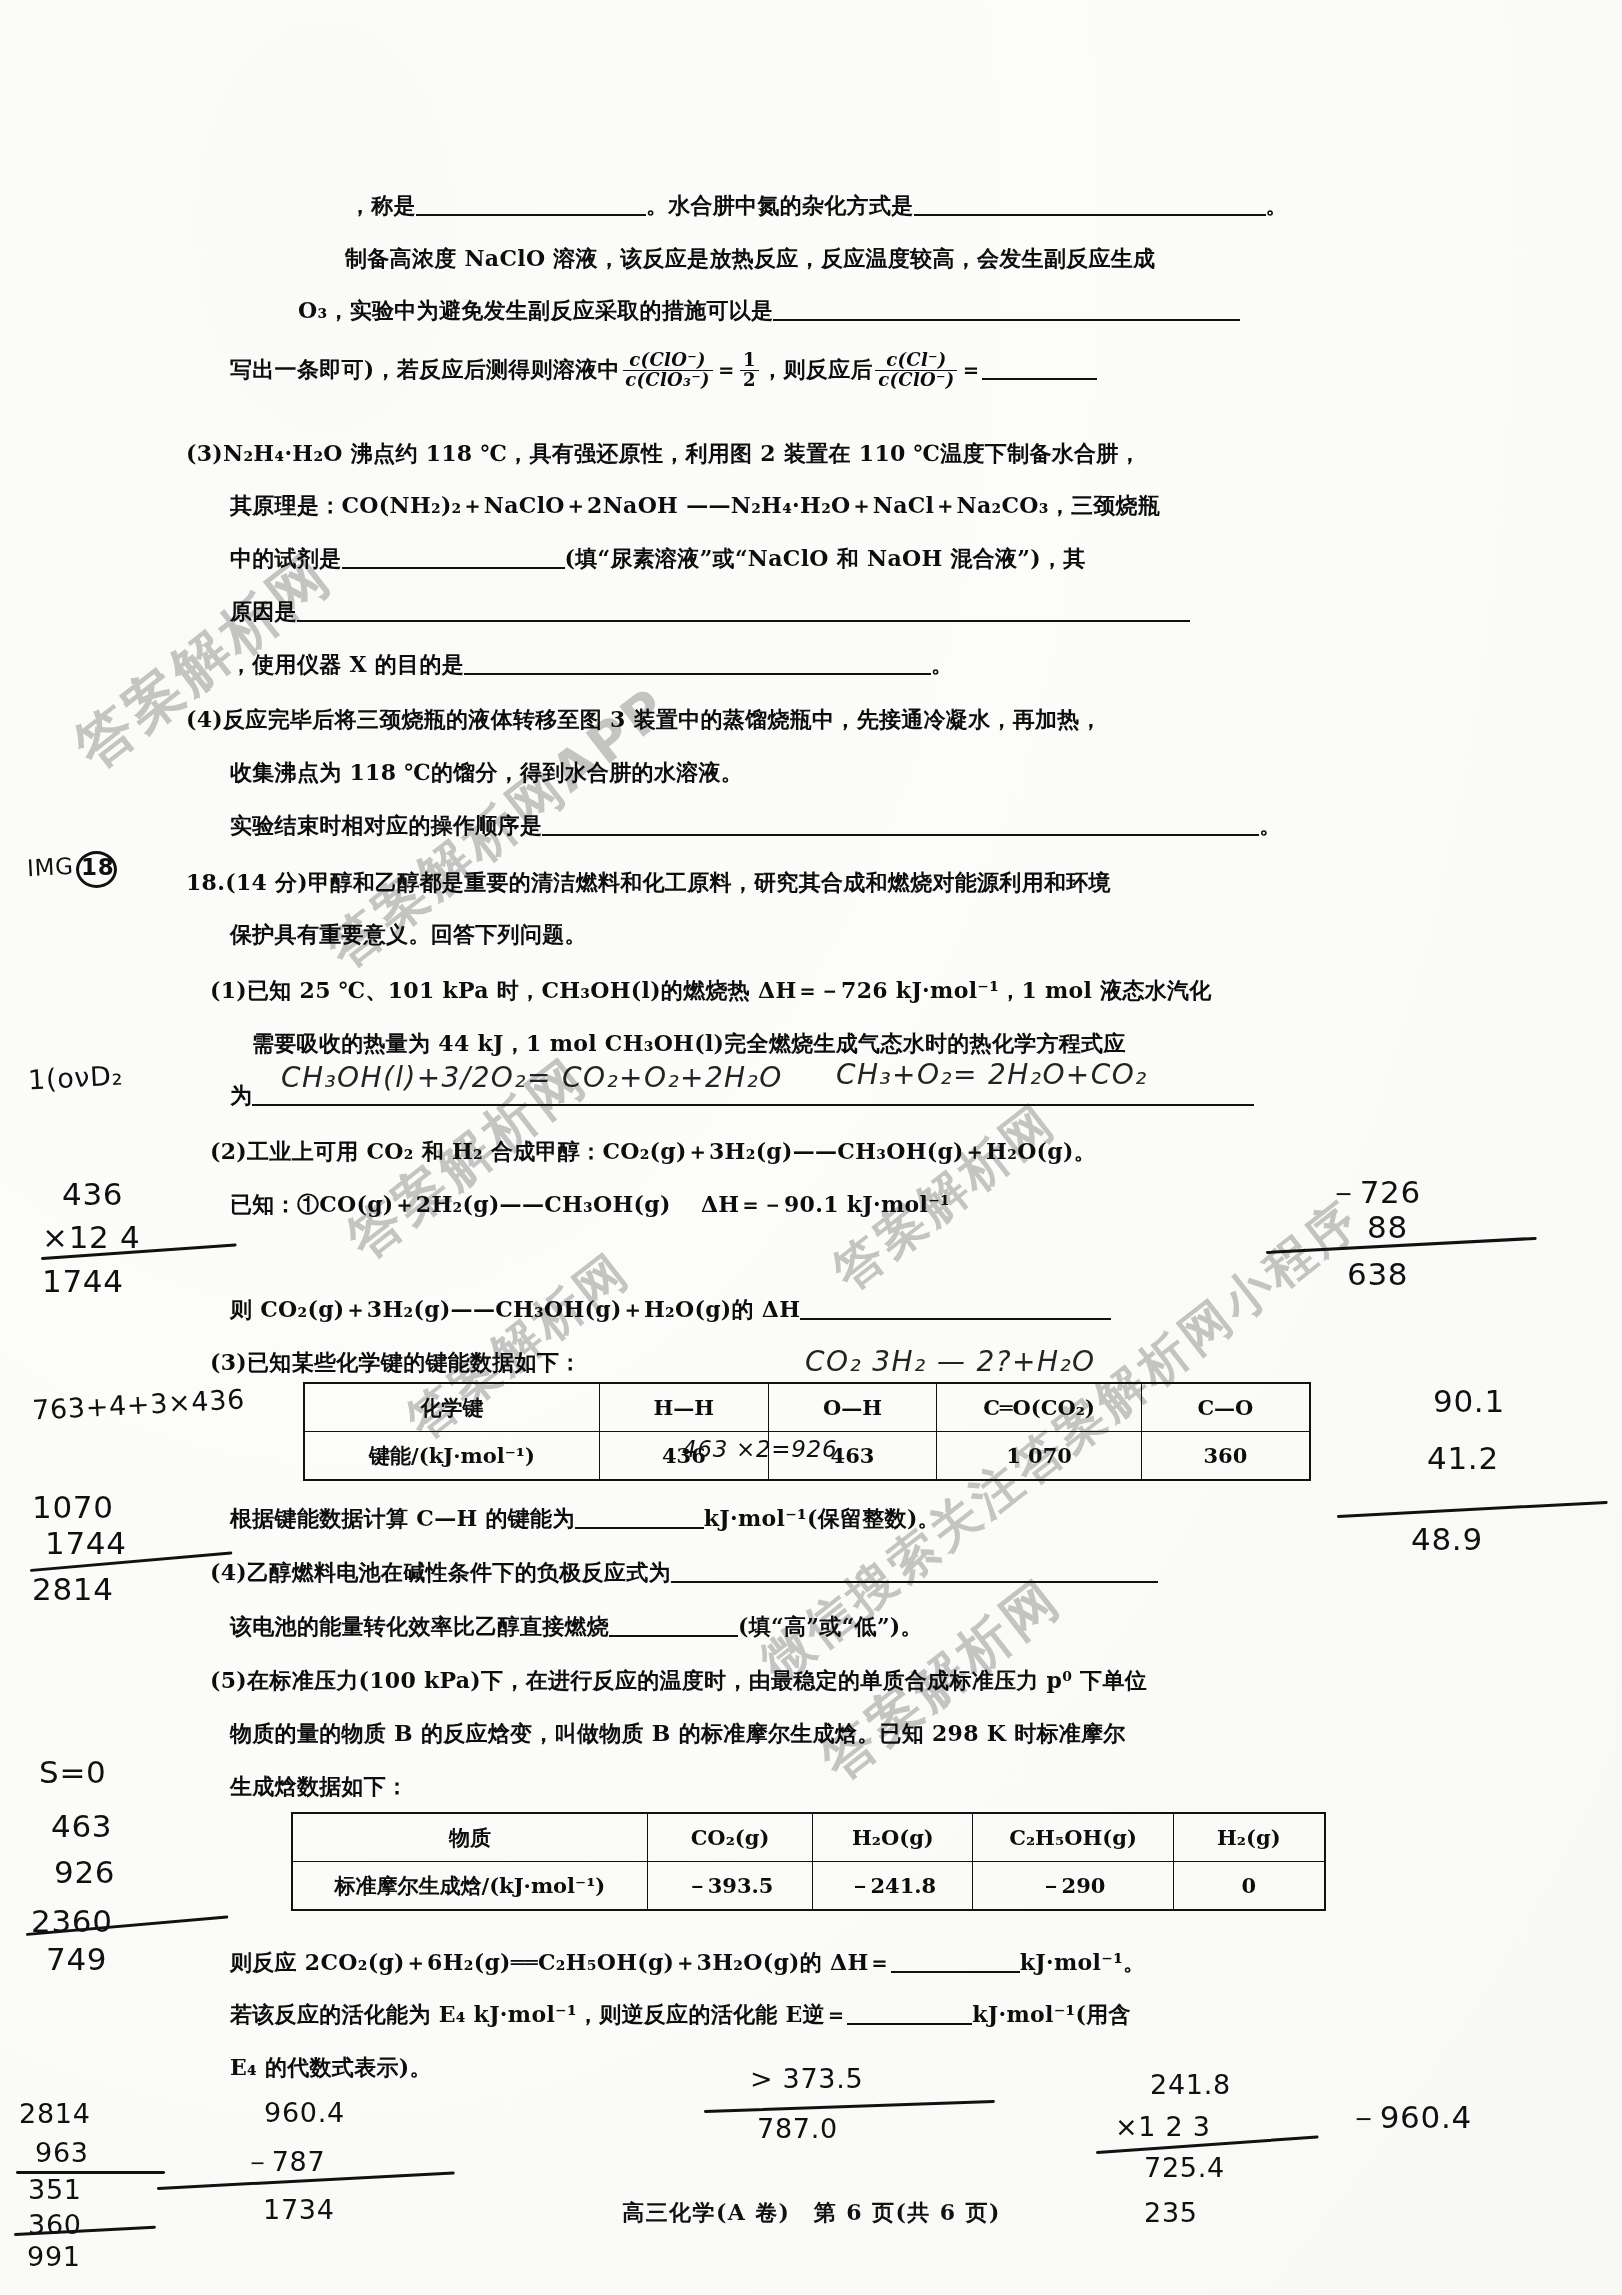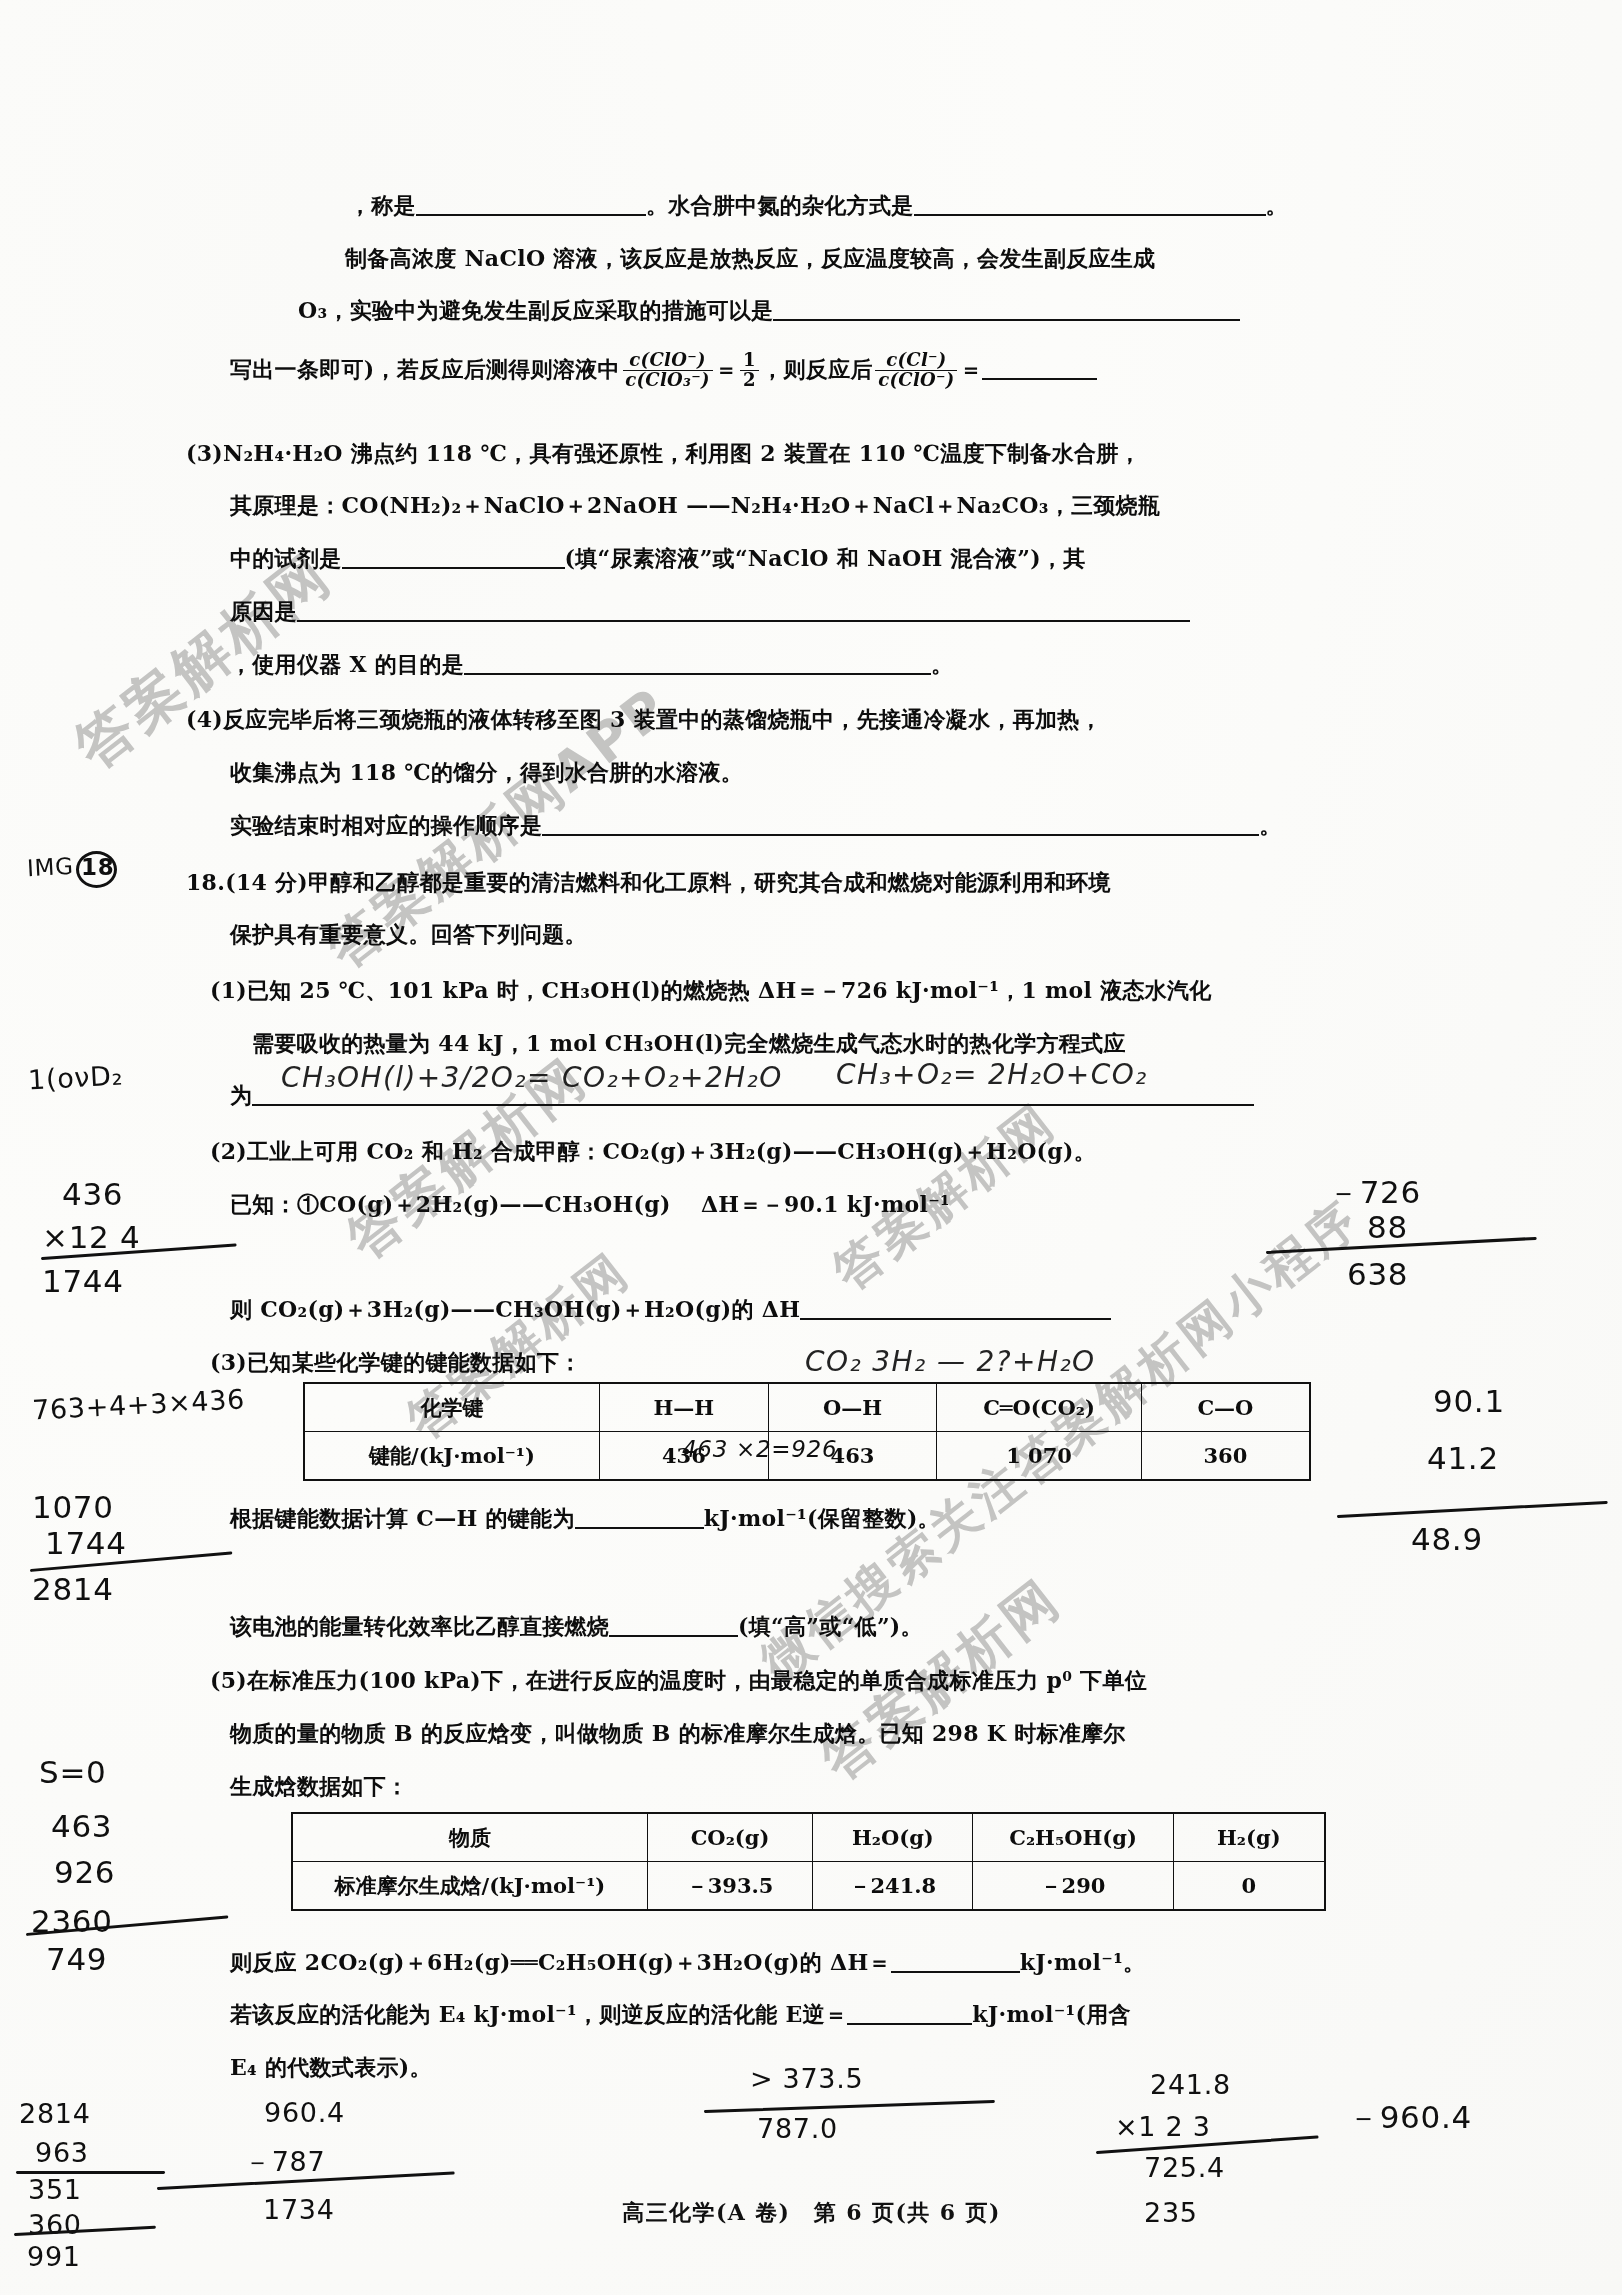--- a/index.html
+++ b/index.html
@@ -209,20 +209,23 @@
       <td>1 070</td>
       <td>360</td>
     </tr>
   </tbody>
     </table>
 
   <div class="ln" style="left:230px;top:1504px;">
     <span>根据键能数据计算 C—H 的键能为</span><span class="blank" style="width:129px;"></span><span>kJ·mol⁻¹(保留整数)。</span>
   </div>
 
+  <div class="ln" style="left:210px;top:1558px;">
+    <span>(4)乙醇燃料电池在碱性条件下的负极反应式为</span><span class="blank" style="width:487px;"></span>
+  </div>
   <div class="ln" style="left:230px;top:1612px;">
     <span>该电池的能量转化效率比乙醇直接燃烧</span><span class="blank" style="width:129px;"></span><span>(填“高”或“低”)。</span>
   </div>
 
   <div class="ln" style="left:210px;top:1666px;">(5)在标准压力(100 kPa)下，在进行反应的温度时，由最稳定的单质合成标准压力 p⁰ 下单位</div>
   <div class="ln" style="left:230px;top:1719px;">物质的量的物质 B 的反应焓变，叫做物质 B 的标准摩尔生成焓。已知 298 K 时标准摩尔</div>
   <div class="ln" style="left:230px;top:1772px;">生成焓数据如下：</div>
 
   <table class="dtab" style="left:291px;top:1812px;width:1035px;">
     <tbody>

